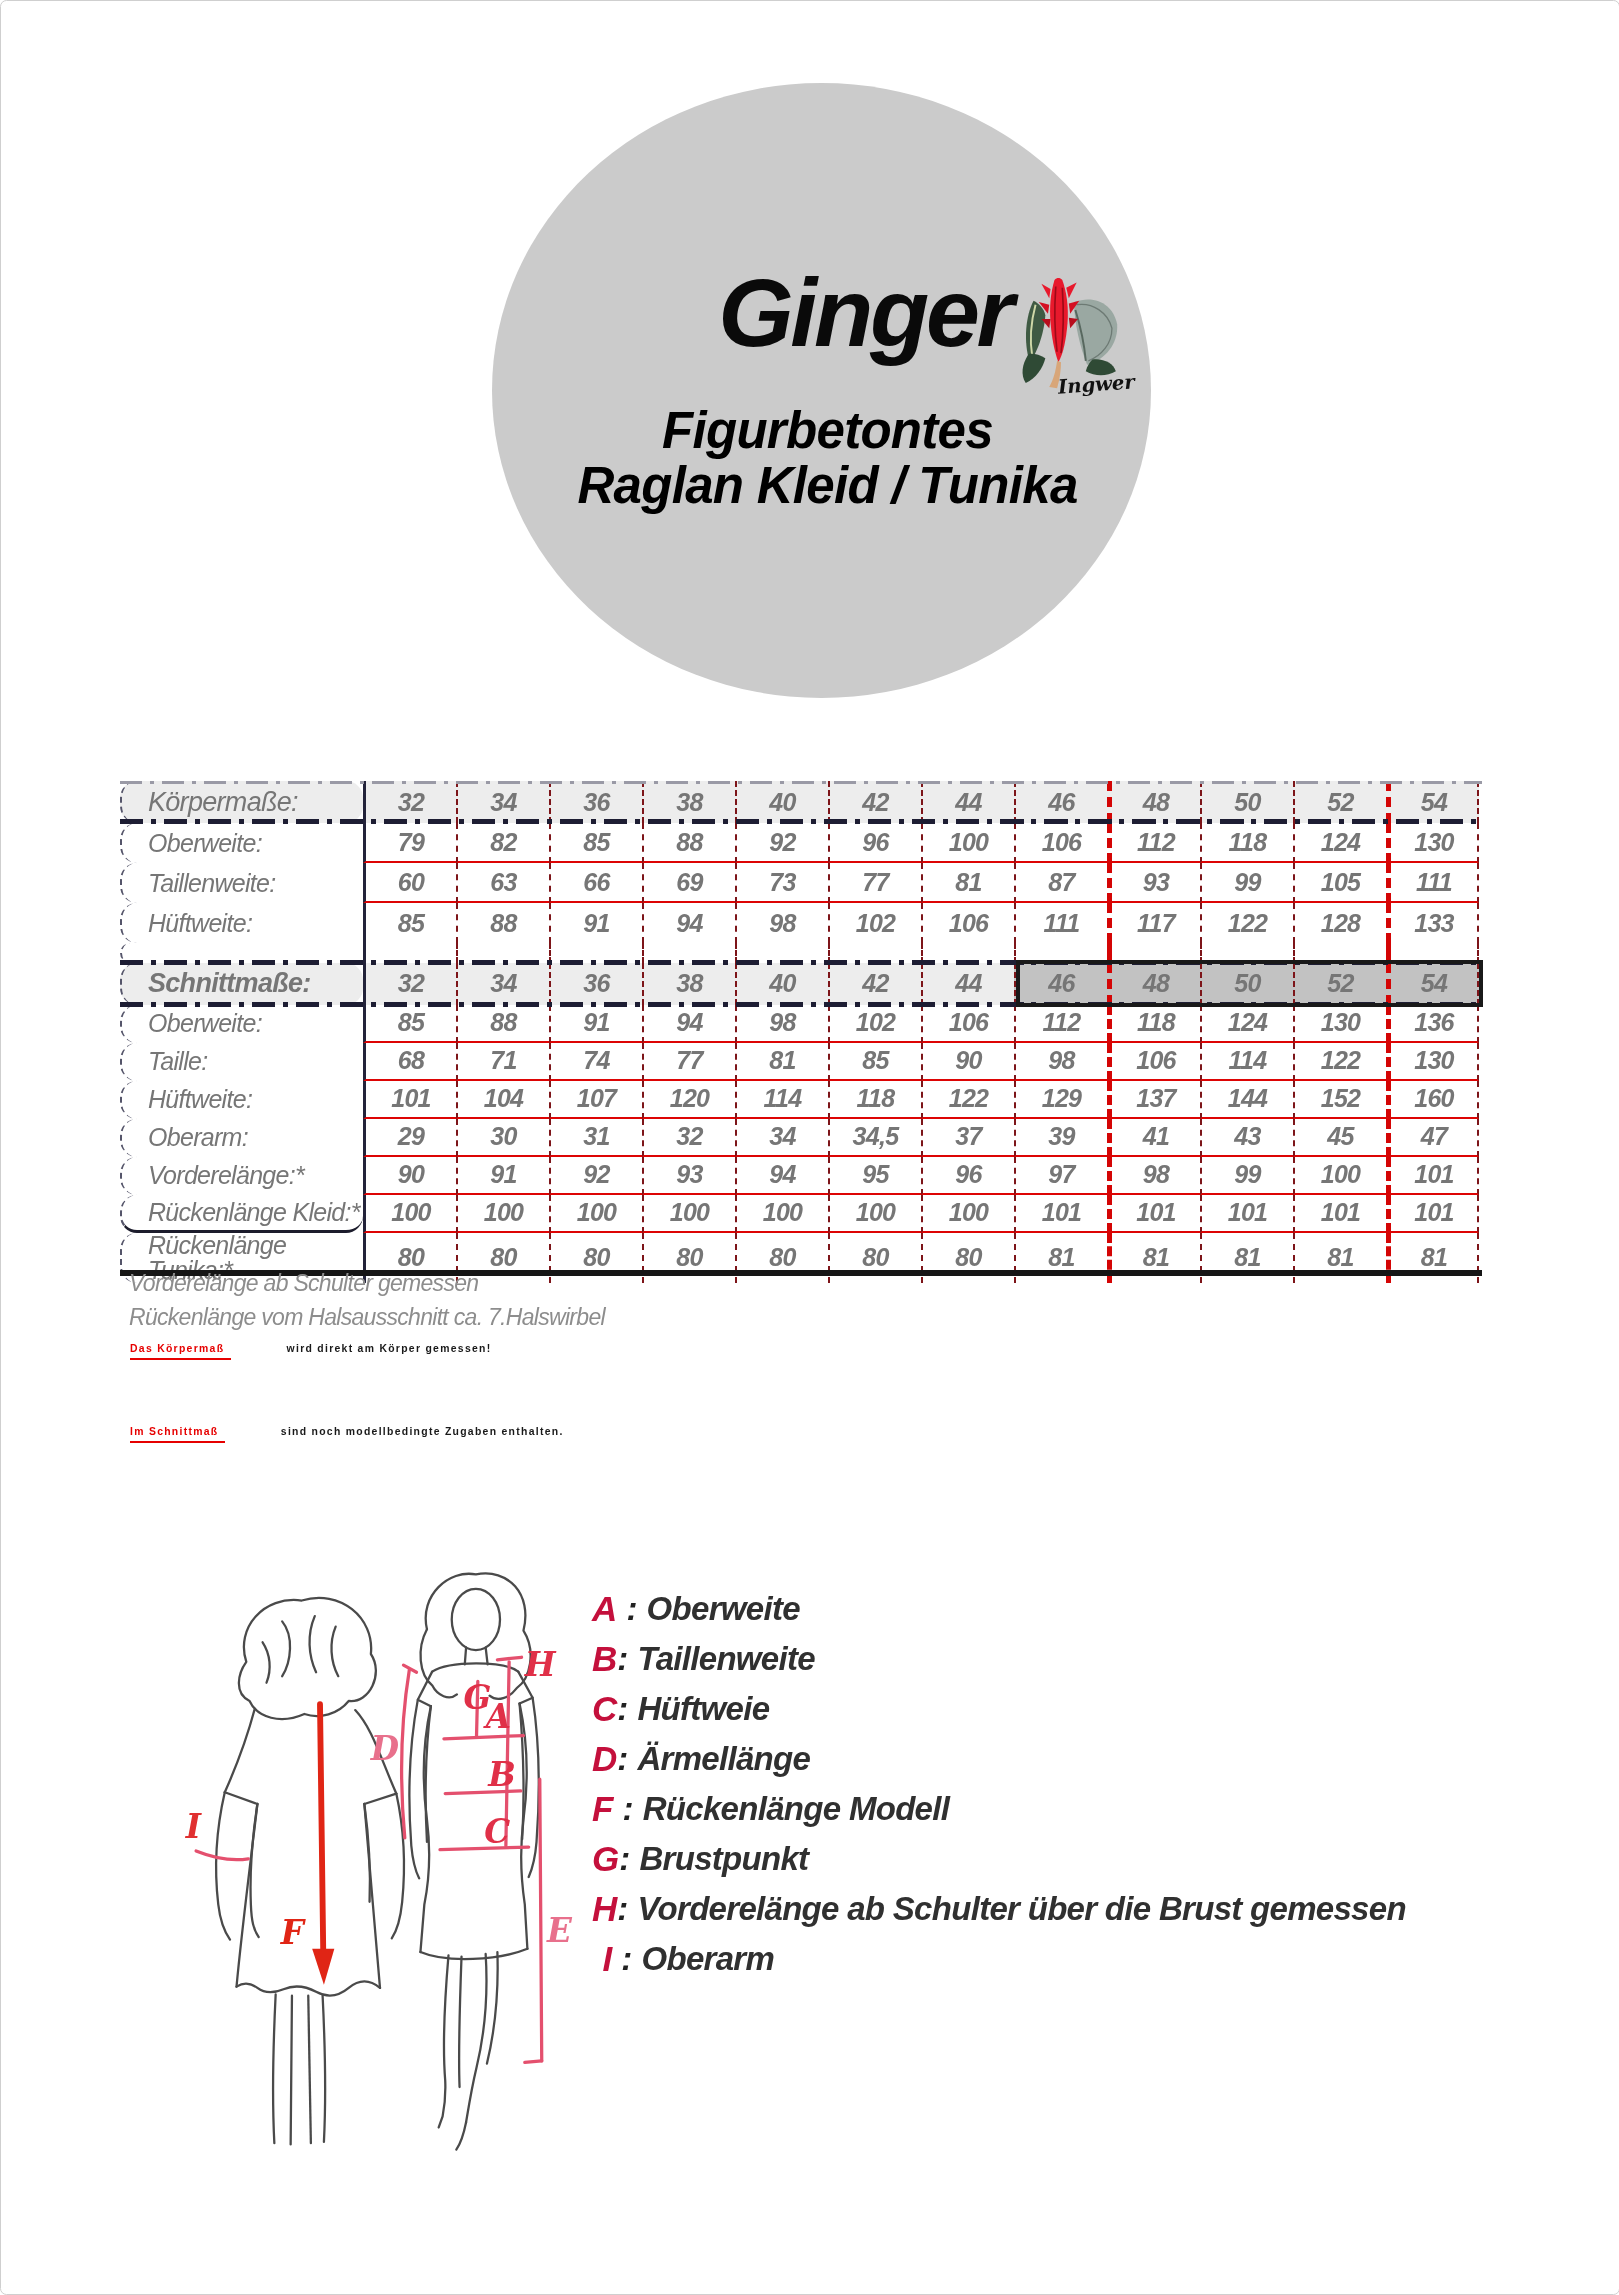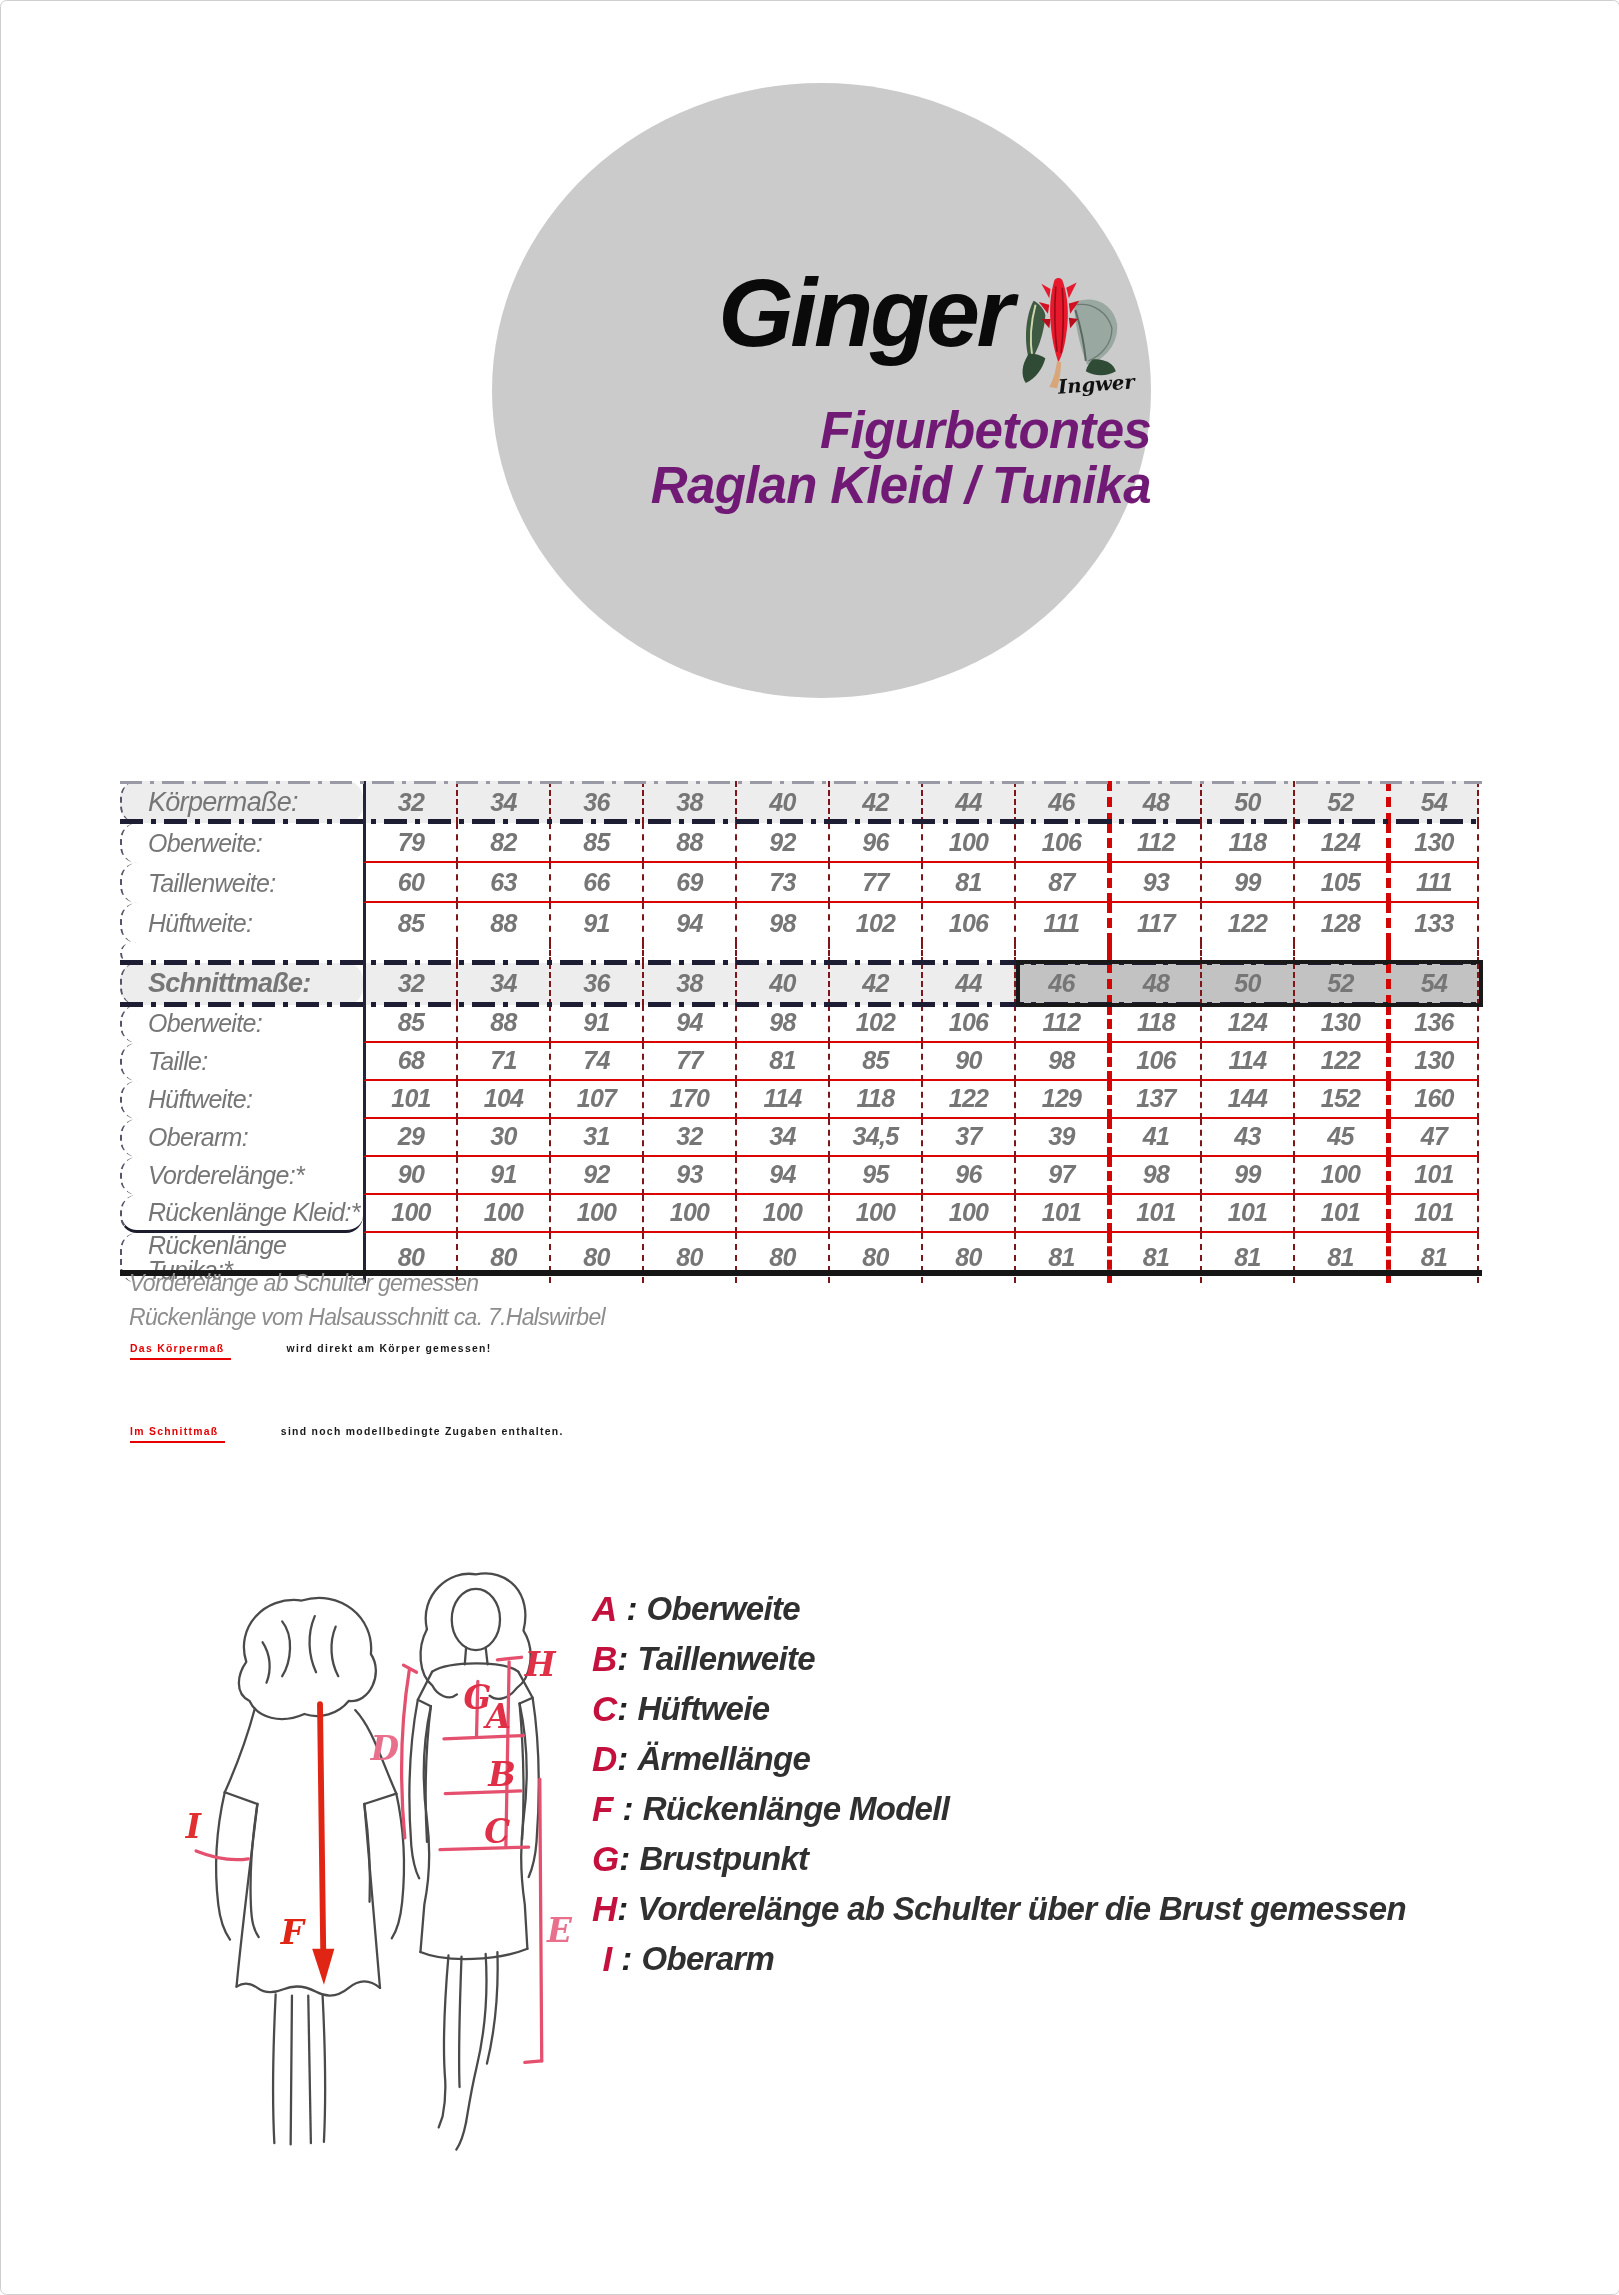--- a/index.html
+++ b/index.html
@@ -20,23 +20,23 @@
     position:absolute;left:491px;top:82px;width:659px;height:615px;
     background:#cbcbcb;border-radius:50%;
   }
   .ginger-title{
     position:absolute;left:0;top:181px;width:100%;
     text-align:right;padding-right:140px;box-sizing:border-box;
     font:italic 700 97px/1.0 "Liberation Sans",sans-serif;
     letter-spacing:-3.3px;color:#0a0a0a;
   }
   .subtitle{
-    position:absolute;left:0;width:100%;text-align:right;
+    position:absolute;left:6px;width:100%;text-align:center;
     font:italic 700 51px/1.0 "Liberation Sans",sans-serif;
-    letter-spacing:-0.7px;color:#701a75;
+    letter-spacing:-0.7px;color:#000000;
   }
   .subtitle.s1{top:322px;}
   .subtitle.s2{top:377px;}
   .flower{position:absolute;left:522px;top:193px;width:111px;height:114px;}
   .ingwer{
     position:absolute;left:566px;top:292px;
     font:italic 700 19.6px/1 "DejaVu Serif",serif;
     color:#111;transform:rotate(-4deg);
   }
 
@@ -287,21 +287,21 @@
             <div class="cell num c9">114</div>
             <div class="cell num c10">122</div>
             <div class="cell num c11">130</div>
           </div>
 
           <div class="row">
             <div class="cell label">Hüftweite:</div>
             <div class="cell num c0">101</div>
             <div class="cell num c1">104</div>
             <div class="cell num c2">107</div>
-            <div class="cell num c3">170</div>
+            <div class="cell num c3">120</div>
             <div class="cell num c4">114</div>
             <div class="cell num c5">118</div>
             <div class="cell num c6">122</div>
             <div class="cell num c7">129</div>
             <div class="cell num c8">137</div>
             <div class="cell num c9">144</div>
             <div class="cell num c10">152</div>
             <div class="cell num c11">160</div>
           </div>
 

